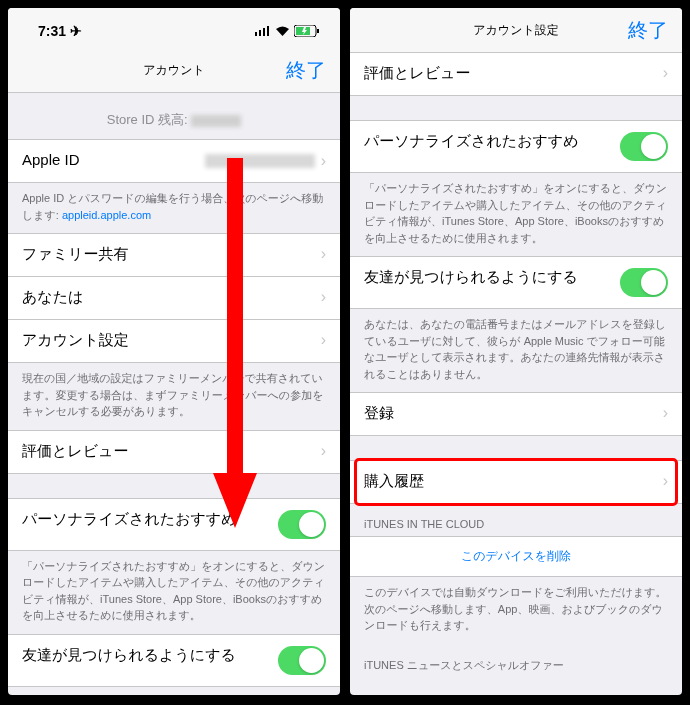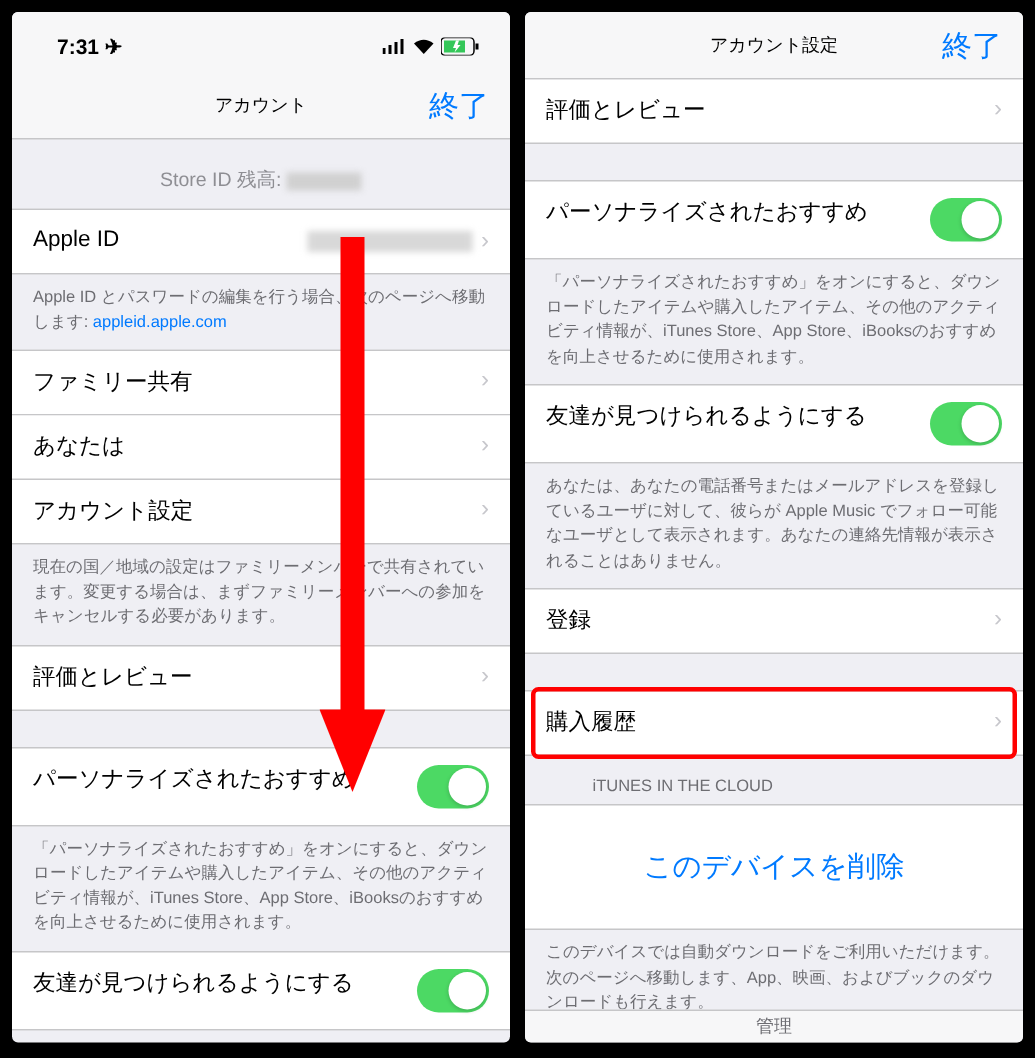--- a/index.html
+++ b/index.html
@@ -82,21 +82,20 @@
   .footer-text {
     padding: 7px 14px 10px 14px;
     font-size: 11px;
     line-height: 1.5;
     color: #6d6d72;
   }
   .header-text {
     padding: 14px 14px 6px 14px;
     font-size: 11px;
     color: #6d6d72;
-    margin-left: 31px;
   }
   .balance-row {
     text-align: center;
     padding: 18px 0 10px 0;
     font-size: 13px;
     color: #8e8e93;
     font-weight: 500;
   }
   .blur {
     display: inline-block;
@@ -148,24 +147,24 @@
     top: 150px;
     width: 44px;
     height: 370px;
     pointer-events: none;
     z-index: 10;
   }
   .center-link {
     background: #fff;
     border-top: 1px solid #c6c6c8;
     border-bottom: 1px solid #c6c6c8;
-    padding: 28px;
+    padding: 11px;
     text-align: center;
     color: #007aff;
-    font-size: 19px;
+    font-size: 12px;
   }
   .manage-bar {
     position:absolute;
     bottom:0; left:0; right:0;
     text-align:center;
     font-size:12px;
     color:#6d6d72;
     padding: 2px 0;
     border-top: 1px solid #c6c6c8;
     background:#f7f7f8;
@@ -289,14 +288,13 @@
       <div class="highlight-box"></div>
     </div>
 
     <div class="header-text">iTUNES IN THE CLOUD</div>
     <div class="center-link">このデバイスを削除</div>
     <div class="footer-text">このデバイスでは自動ダウンロードをご利用いただけます。次のページへ移動します、App、映画、およびブックのダウンロードも行えます。</div>
 
     <div class="header-text" style="padding-bottom:2px">iTUNES ニュースとスペシャルオファー</div>
 
   </div>
-  <div class="manage-bar">管理</div>
 </div>
 
 </body></html>

